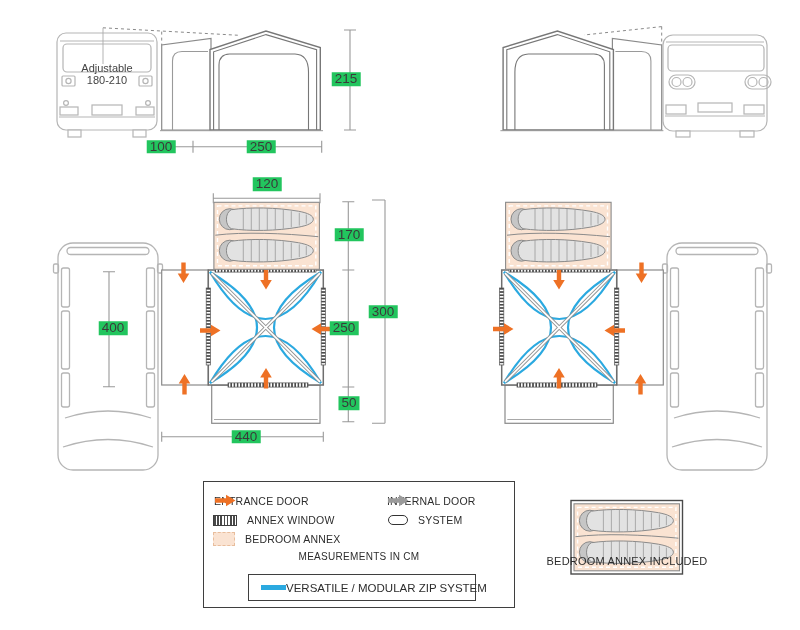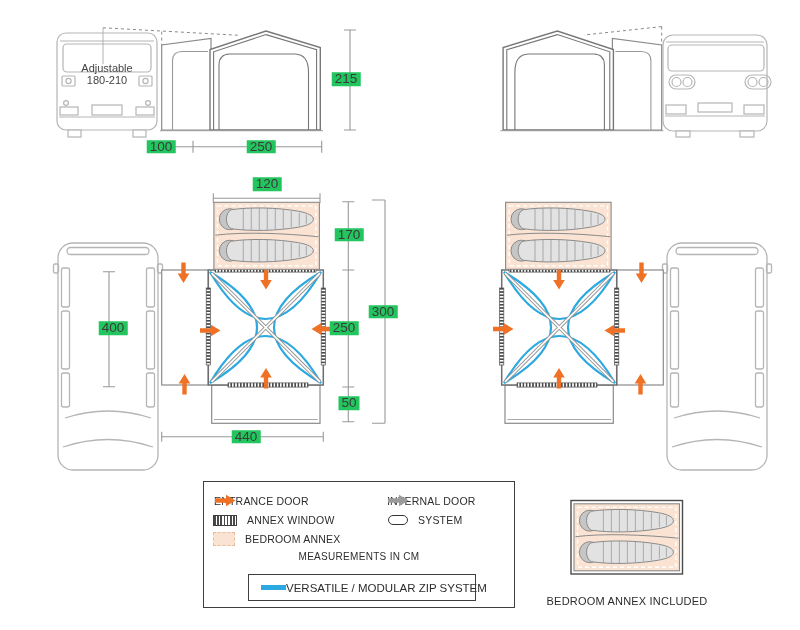--- a/index.html
+++ b/index.html
@@ -18,21 +18,21 @@
        background:repeating-linear-gradient(90deg,#4a4a4a 0 1.5px,#fff 1.5px 3.2px);}
   .airbeam-swatch{width:18px;height:8px;border:1.6px solid #333;border-radius:5px;background:#fff;}
   .annex-swatch{width:20px;height:12px;background:var(--annex_fill);
        border:1.5px dashed var(--annex_dash);}
   .leg-note{position:absolute;left:0;right:0;top:69px;text-align:center;font-size:10px;
        color:#2d2d2d;letter-spacing:.3px;}
   .zip-box{position:absolute;left:44px;top:92px;width:228px;height:27px;
        border:1.4px solid #3f3f3f;display:flex;align-items:center;box-sizing:border-box;}
   .zip-swatch{width:25px;height:4.5px;background:var(--blue);margin-left:12px;flex:0 0 auto;}
   .zip-label{flex:1;text-align:center;font-size:11.5px;color:#2d2d2d;white-space:nowrap;}
-  .annex-included-label{position:absolute;left:627px;top:601px;transform:translate(-50%,-50%);
+  .annex-included-label{position:absolute;left:627px;top:561px;transform:translate(-50%,-50%);
        font-size:11px;color:#2d2d2d;letter-spacing:.2px;white-space:nowrap;}
 </style>
 </head>
 <body>
 
 <div id="canvas">
 
 <svg width="800" height="630" viewBox="0 0 800 630">
   <defs>
     <pattern id="meshP" width="3.2" height="4.5" patternUnits="userSpaceOnUse">

